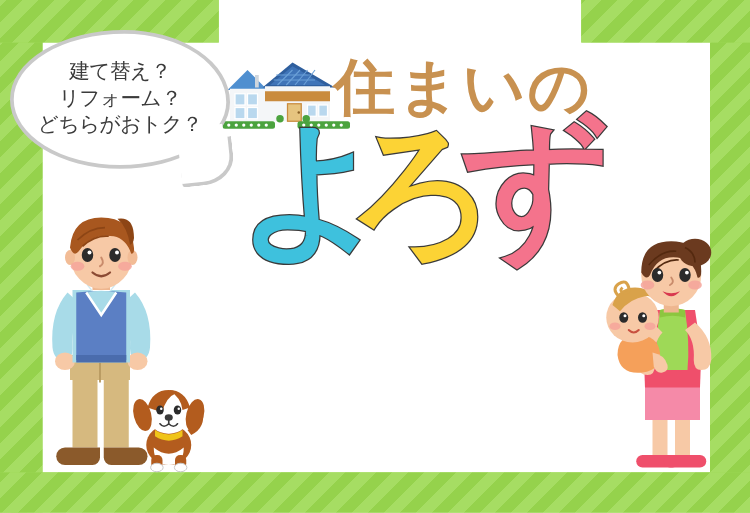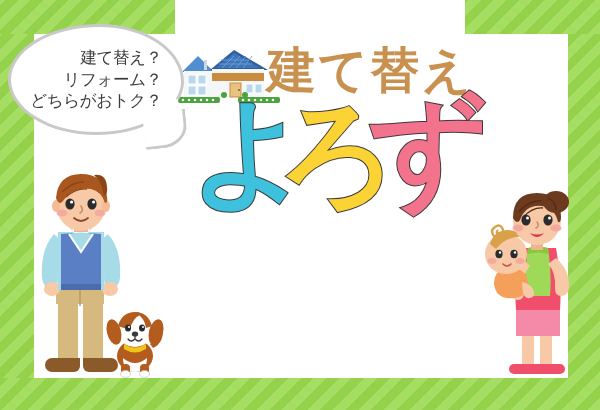--- a/index.html
+++ b/index.html
@@ -80,21 +80,21 @@
     background:#ffffff;
     border-left:3px solid #c9c9c9;
     border-bottom:3px solid #c9c9c9;
     border-radius:0 0 10% 58%;
     transform:rotate(8deg);
   }
   .bubble-right .tail-mask{
     position:absolute;left:12px;bottom:12px;
     width:44px;height:16px;background:#ffffff;
   }
-  .bubble .txt{position:relative;z-index:3;text-align:right;}
+  .bubble .txt{position:relative;z-index:3;}
 
   
   .house{position:absolute;left:176px;top:42px;width:106px;height:66px;}
 
   
   .sumai{
     position:absolute;left:267px;top:46px;
     font-size:49px;font-weight:bold;
     color:#c89150;
     letter-spacing:2px;
@@ -197,21 +197,21 @@
           <circle cx="85" cy="58" r="1.3"></circle>
         <circle cx="91" cy="58" r="1.3"></circle>
           <circle cx="97" cy="58" r="1.3"></circle>
       </g>
 
       <circle cx="48" cy="53" r="3" fill="#4ba33e"></circle>
       <circle cx="69" cy="53" r="3" fill="#4ba33e"></circle>
     </svg>
   </div>
 
-  <div class="sumai">建て替え</div>
+  <div class="sumai">住まいの</div>
 
   <div class="yorozu">
     <span class="yz a" style="color: rgb(62, 193, 221);">よ</span>
     <span class="yz b" style="color: rgb(252, 211, 53);">ろ</span>
     <span class="yz c" style="color: rgb(244, 115, 140);">ず</span>
   </div>
 
 
   <div class="bubble bubble-left">
     <div class="tail"></div>

